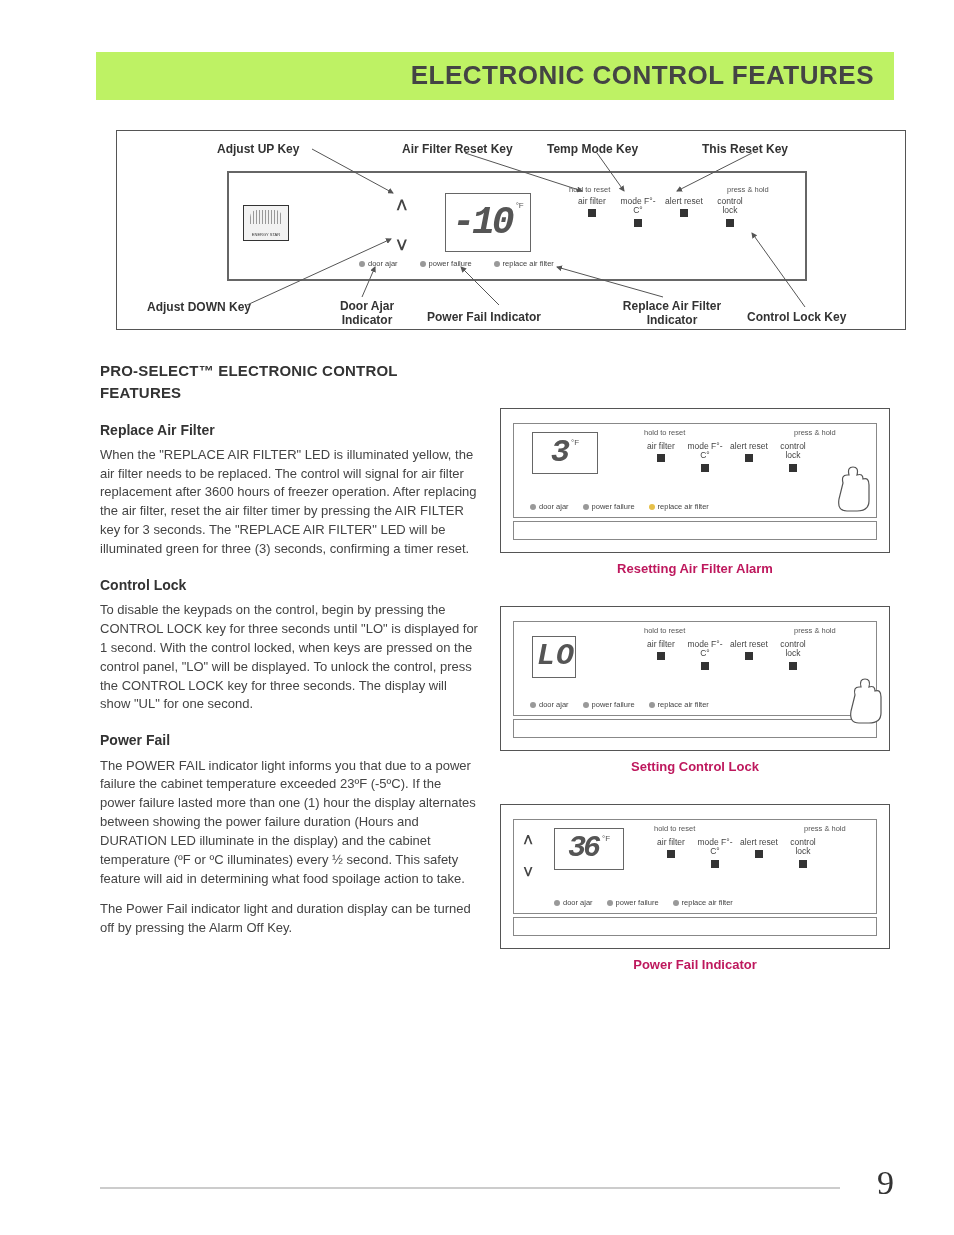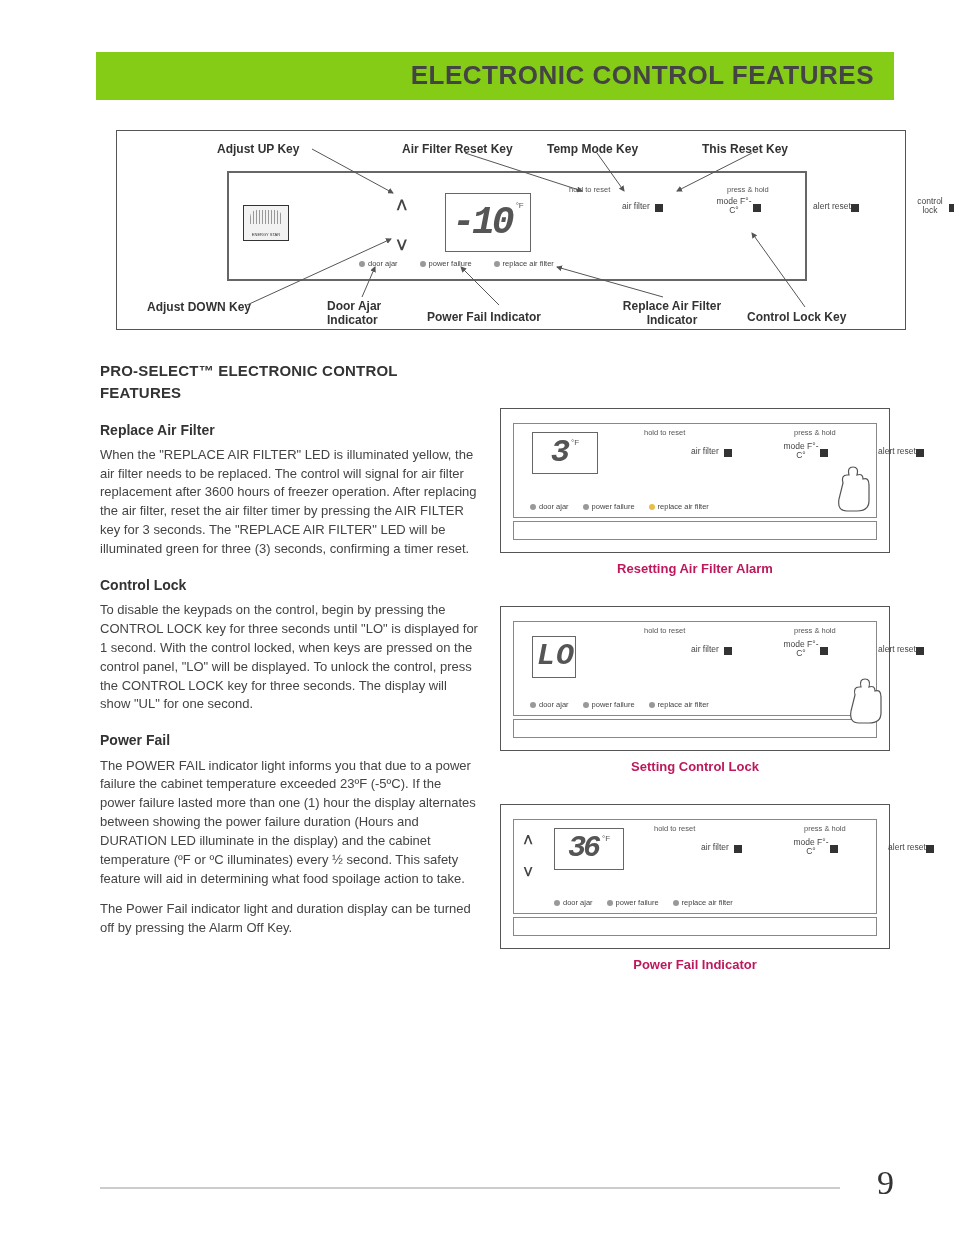--- a/index.html
+++ b/index.html
@@ -10,21 +10,21 @@
     background: #fff;
     color: #444;
     position: relative;
     font-size: 13px;
     line-height: 1.45;
   }
   .header-band {
     position: absolute;
     left: 96px; right: 60px; top: 52px;
     height: 48px;
-    background: #84cc16;
+    background: #bef264;
     display: flex; align-items: center; justify-content: flex-end;
     padding-right: 20px;
   }
   .header-band h1 {
     font-size: 26px;
     font-weight: bold;
     letter-spacing: 0.5px;
     color: #444;
   }
 
@@ -68,21 +68,21 @@
   .seg-display {
     font-family: "Courier New", monospace;
     font-weight: bold;
     font-style: italic;
     letter-spacing: -3px;
     color: #555;
   }
   .tiny { font-size: 8px; color: #555; }
   .btn-lbl { font-size: 8.5px; text-align: center; line-height: 1.1; width: 38px; }
   .btn-sq { width: 8px; height: 8px; background: #333; margin: 3px auto 0; }
-  .btn-col { display: inline-flex; flex-direction: row; align-items: center; margin-left: 44px; }
+  .btn-col { display: inline-flex; flex-direction: column; align-items: center; }
   .hold-lbl { position: absolute; font-size: 7.5px; color: #555; }
   .ind-row { position: absolute; bottom: 4px; left: 16px; font-size: 7.5px; display: flex; gap: 14px; align-items: center;}
   .ind-dot { width:6px;height:6px;border-radius:50%;background:#999;display:inline-block;margin-right:3px;vertical-align:middle;}
 
   .hand {
     position: absolute;
     width: 60px; height: 60px;
   }
   .hand svg { width:100%; height:100%; }
 
@@ -142,21 +142,21 @@
 </div>
 
 <div class="top-diagram">
 
   <div class="label-row" style="left:100px;top:10px">Adjust UP Key</div>
   <div class="label-row" style="left:285px;top:10px">Air Filter Reset Key</div>
   <div class="label-row" style="left:430px;top:10px">Temp Mode Key</div>
   <div class="label-row" style="left:585px;top:10px">This Reset Key</div>
 
   <div class="label-row" style="left:30px;top:168px">Adjust DOWN Key</div>
-  <div class="label-row" style="left:210px;top:168px;width:80px;line-height:1.2">Door Ajar Indicator</div>
+  <div class="label-row" style="left:210px;top:168px;width:80px;text-align:center;line-height:1.2">Door Ajar Indicator</div>
   <div class="label-row" style="left:310px;top:178px">Power Fail Indicator</div>
   <div class="label-row" style="left:490px;top:168px;width:130px;text-align:center;line-height:1.2">Replace Air Filter Indicator</div>
   <div class="label-row" style="left:630px;top:178px">Control Lock Key</div>
 
   <div class="panel-box" style="position:absolute;left:110px;top:40px;width:580px;height:110px;">
 
     <div style="position:absolute;left:14px;top:32px">
         <div class="energy-star">ENERGY STAR</div>
       </div>
 

